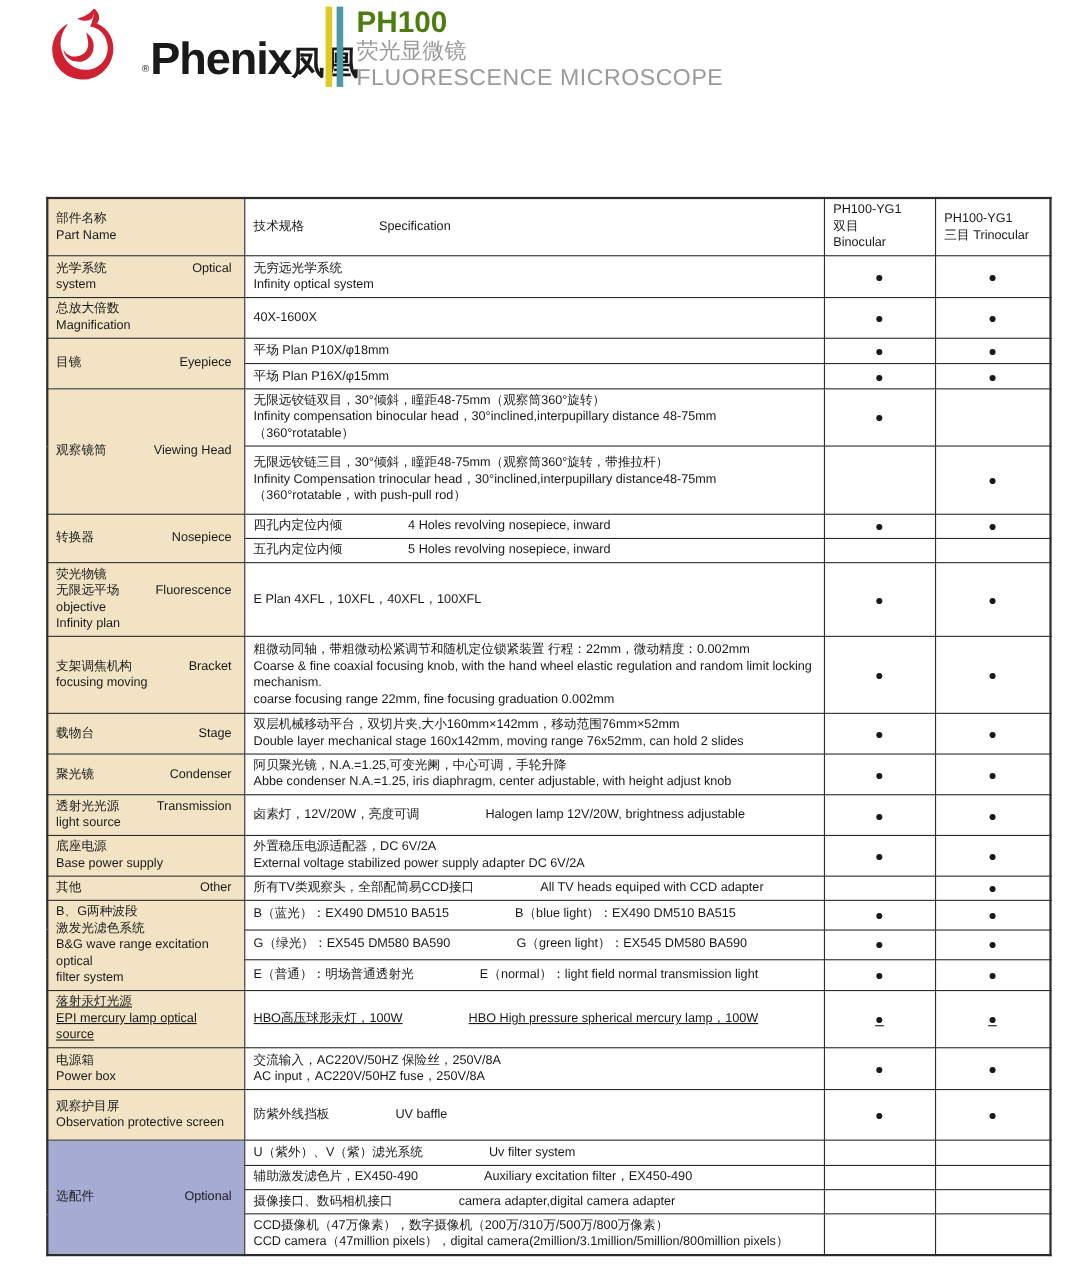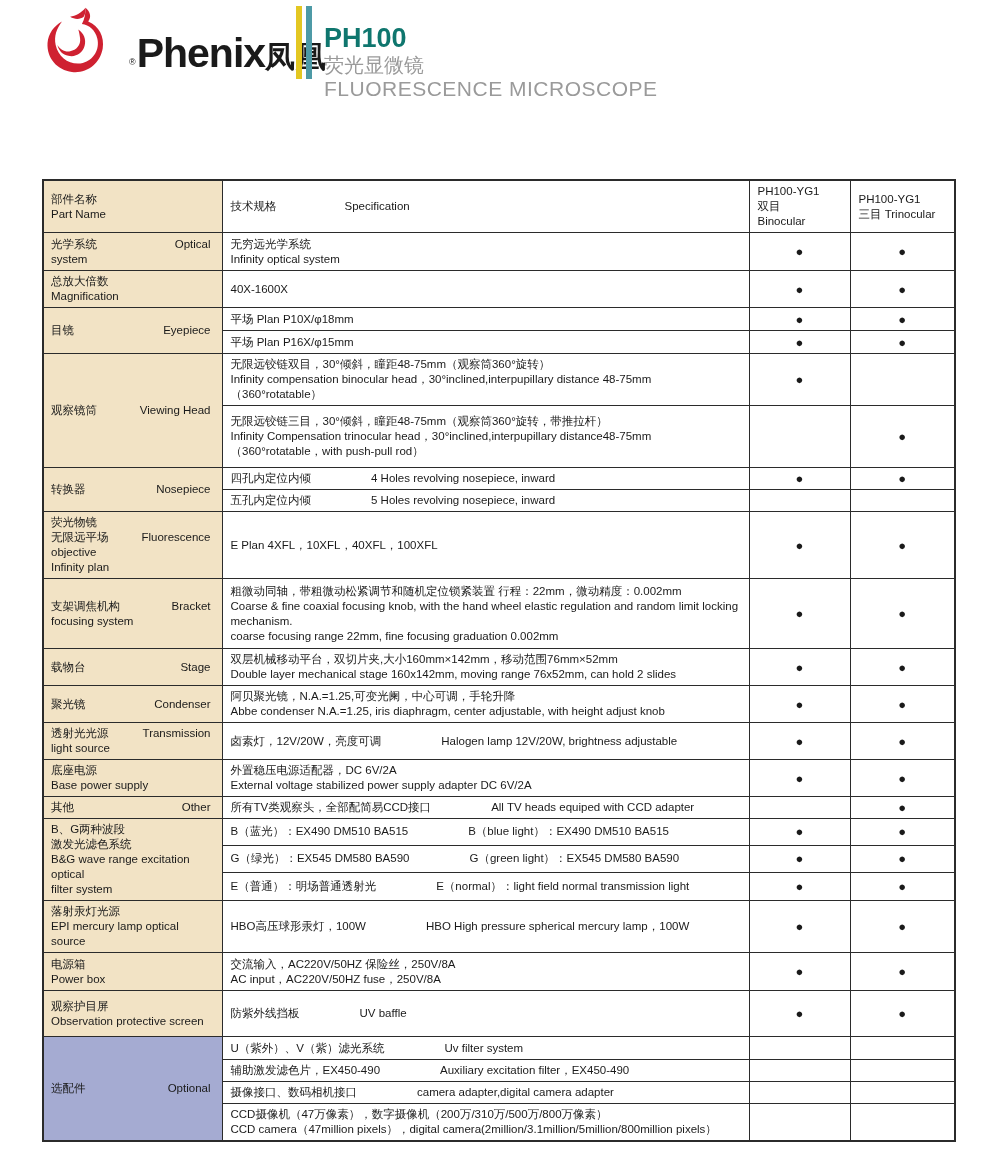--- a/index.html
+++ b/index.html
@@ -23,21 +23,21 @@
   .brand-text{display:flex;align-items:baseline;margin-left:2px;margin-bottom:4px;}
   .reg{font-size:9px;margin-right:1px;position:relative;top:-2px;}
   .brand-en{font-size:41px;font-weight:bold;letter-spacing:-1px;}
   .brand-zh{font-size:30px;font-weight:bold;margin-left:0;letter-spacing:1px;}
 
   .title-block{position:absolute;left:296px;top:6px;display:flex;}
   .bars{display:flex;margin-right:12px;}
   .bar{width:6px;height:73px;}
   .bar.yellow{background:var(--bar-yellow);margin-right:4px;}
   .bar.teal{background:var(--bar-teal);}
-  .titles .model{font-size:27px;font-weight:bold;line-height:28px;color:#0f766e;margin-top:18px;}
+  .titles .model{font-size:27px;font-weight:bold;line-height:28px;color:#4d7c0f;}
   .titles .sub-zh{font-size:20px;color:var(--subtitle-gray);line-height:24px;margin-top:1px;}
   .titles .sub-en{font-size:21px;color:var(--subtitle-gray);line-height:23px;letter-spacing:0.5px;}
 
   
   .spec-table-wrap{position:absolute;left:42px;top:179px;width:864px;}
   table{border-collapse:collapse;table-layout:fixed;width:912px;border:2px solid var(--line);}
   td,th{border:1px solid var(--line);vertical-align:middle;font-size:11.5px;line-height:15px;font-weight:normal;text-align:left;overflow:hidden;}
   th{height:52px;}
   .part{background:var(--beige);padding:3px 7px;}
   .part.optional{background:var(--optional-blue);}
@@ -256,21 +256,21 @@
             <td class="dot">●</td>
             <td class="dot">●</td>
           </tr>
           <tr style="height: 70px;">
             <td class="part" rowspan="1">
               <div class="pl">
                 <span>支架调焦机构</span>
                 <span class="pr">Bracket</span>
               </div>
               <div class="pl">
-                <span>focusing system</span>
+                <span>focusing moving</span>
               </div>
             </td>
             <td class="spec">
               <div class="sl">
                 <span>粗微动同轴，带粗微动松紧调节和随机定位锁紧装置 行程：22mm，微动精度：0.002mm</span>
               </div>
               <div class="sl">
                 <span> Coarse &amp; fine coaxial focusing knob, with the hand wheel elastic regulation and random limit locking</span>
               </div>
               <div class="sl">
@@ -411,21 +411,21 @@
           <tr style="height: 23px;">
             <td class="spec">
               <div class="sl">
                 <span>E（普通）：明场普通透射光</span>
                 <span class="rt">E（normal）：light field normal transmission light</span>
               </div>
             </td>
             <td class="dot">●</td>
             <td class="dot">●</td>
           </tr>
-          <tr style="height: 49px;">
+          <tr style="height: 49px; text-decoration: underline;">
             <td class="part" rowspan="1">
               <div class="pl">
                 <span>落射汞灯光源</span>
               </div>
               <div class="pl">
                 <span>EPI mercury lamp optical source</span>
               </div>
             </td>
             <td class="spec">
               <div class="sl">

